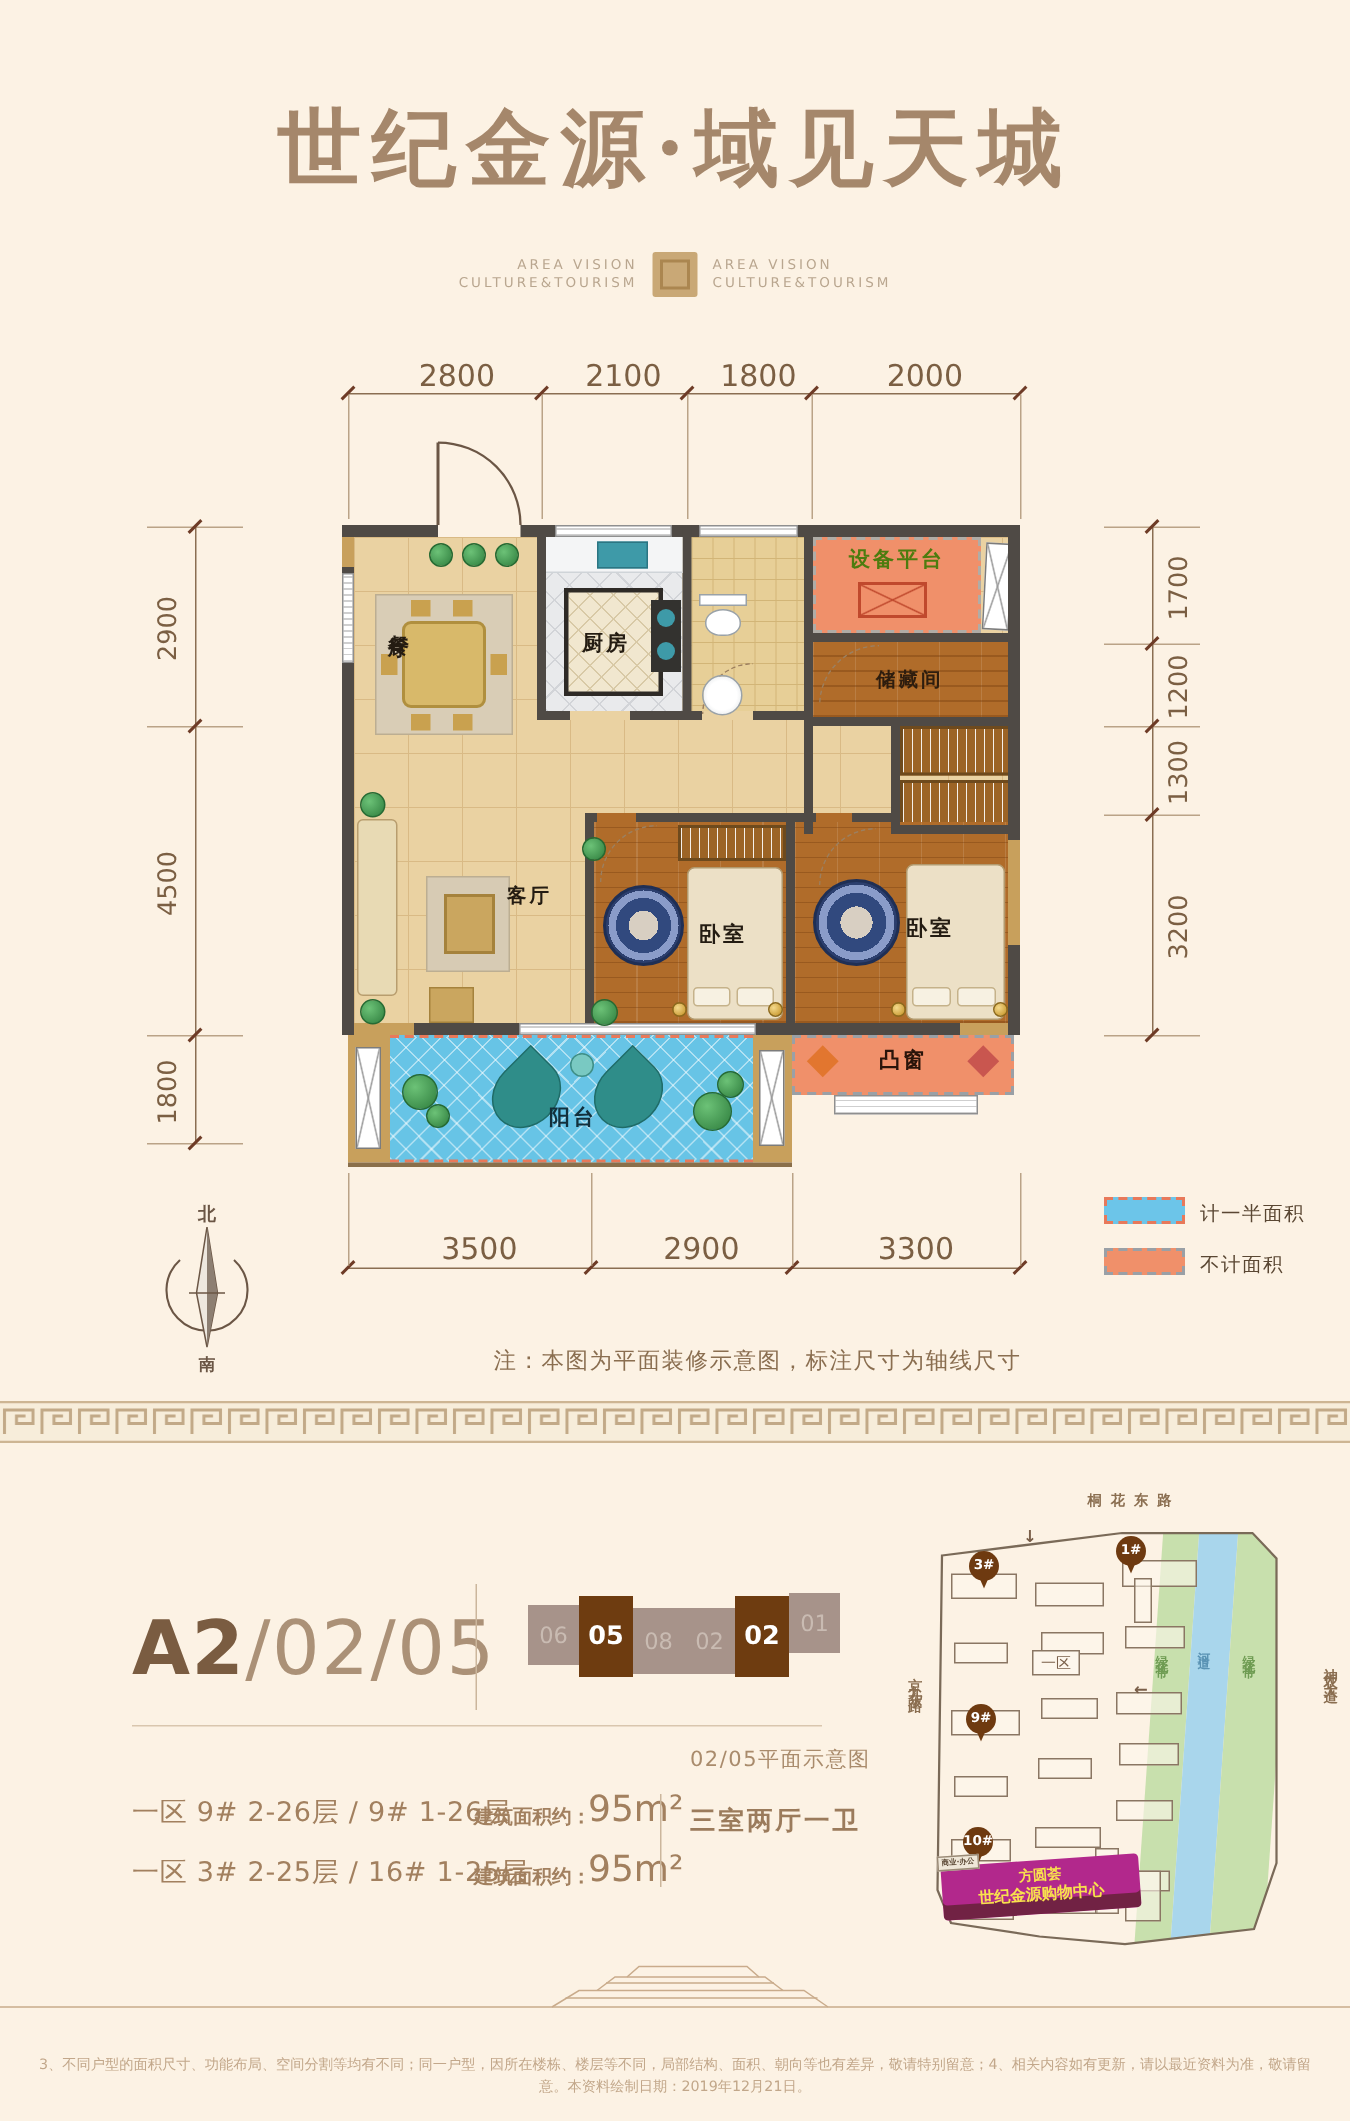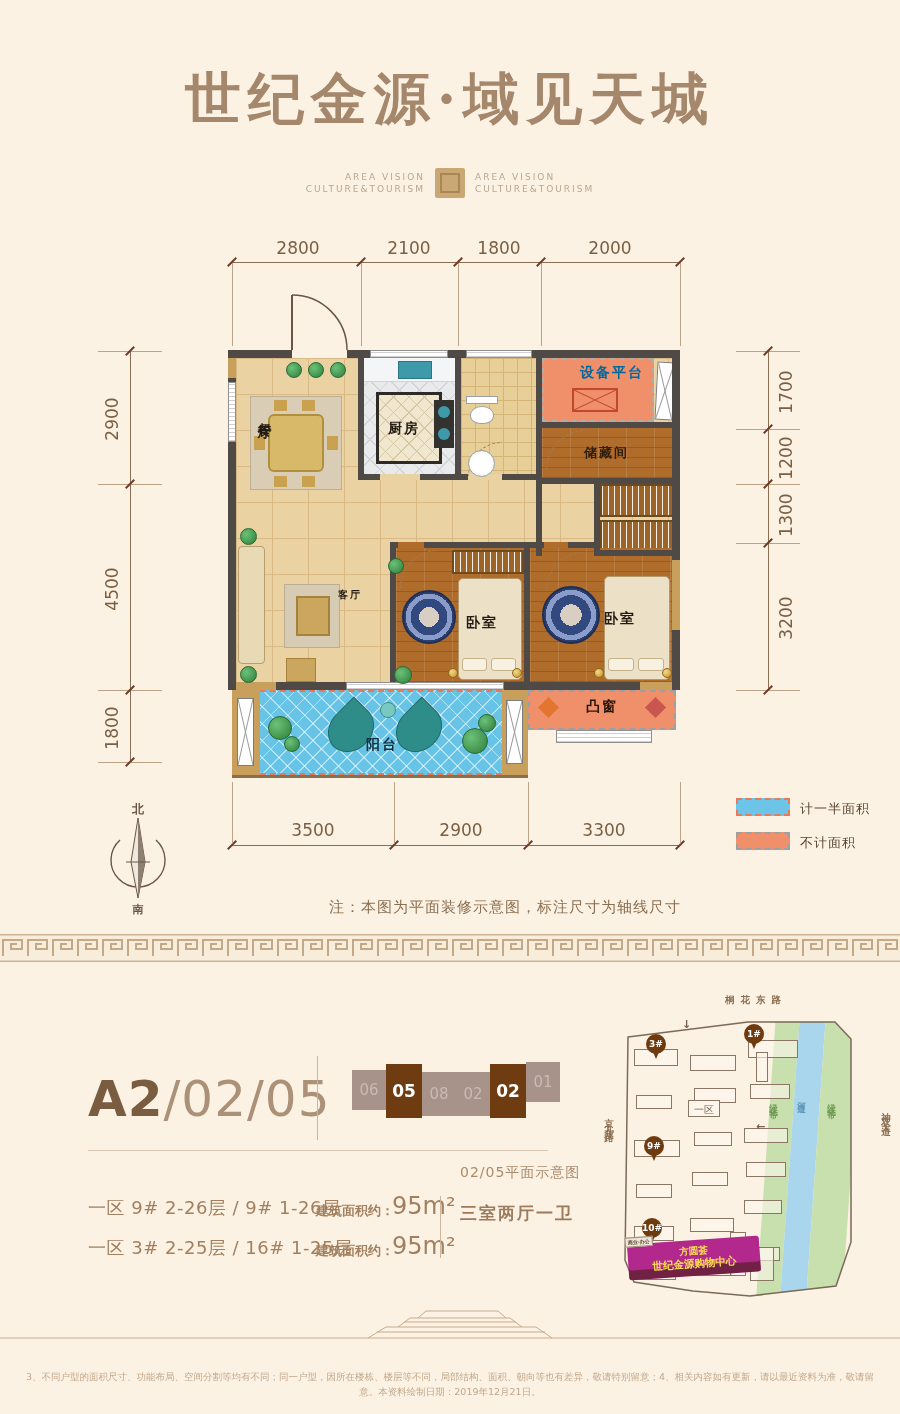--- a/index.html
+++ b/index.html
@@ -12,21 +12,21 @@
          color:#a5876b;letter-spacing:7px;font-family:"DejaVu Serif","Liberation Serif",serif;}
   .logos{left:0;top:168px;width:900px;display:flex;justify-content:center;align-items:center;gap:10px;}
   .logotxt{font-size:9px;letter-spacing:2px;color:#b9a68f;line-height:12px;}
   .lg-sq{width:30px;height:30px;background:#c9a876;border-radius:2px;display:flex;align-items:center;justify-content:center;}
   .lg-sq i{display:block;width:16px;height:16px;border:2px solid #ab8650;}
 
   
   .dline{background:#8a6e52;}
   .tk{width:12px;height:2px;background:#6e3b26;transform:rotate(-45deg);}
   .ext{background:#a98f6f;opacity:.8;}
-  .dimt{width:64px;text-align:center;font-size:17px;color:#7b5f43;}
+  .dimt{width:64px;text-align:right;font-size:20px;color:#7b5f43;}
   .vdim{width:70px;text-align:center;font-size:17px;color:#7b5f43;transform:rotate(-90deg);}
 
   
   .wall{background:#4f4a45;}
   .tanw{background:#c8a05c;}
   .win{background:#fff;border:1px solid #8f8f8f;
        background-image:repeating-linear-gradient(0deg,#cfcfcf 0 1px,transparent 1px 4px);}
   .tile{background-color:#ead2a2;
         background-image:linear-gradient(#d9ba85 1px,transparent 1px),linear-gradient(90deg,#d9ba85 1px,transparent 1px);
         background-size:36px 36px;}
@@ -268,23 +268,23 @@
     <div class="a leaf" style="left:330px;top:474px;width:42px;height:50px"></div>
     <div class="a leaf" style="left:398px;top:474px;width:42px;height:50px"></div>
     <div class="a" style="left:380px;top:472px;width:16px;height:16px;border-radius:50%;background:#79c9c2;border:1px solid #3f8f87"></div>
     <div class="a plantc" style="left:268px;top:486px;width:24px;height:24px"></div>
     <div class="a plantc" style="left:284px;top:506px;width:16px;height:16px"></div>
     <div class="a plantc" style="left:462px;top:498px;width:26px;height:26px"></div>
     <div class="a plantc" style="left:478px;top:484px;width:18px;height:18px"></div>
 
     <span class="a rlabel" style="left:256px;top:182px;writing-mode:vertical-rl">餐厅</span>
     <span class="a rlabel" style="left:388px;top:190px">厨房</span>
-    <span class="a rlabel" style="left:552px;top:134px;width:92px;text-align:right;color:#0369a1">设备平台</span>
+    <span class="a rlabel" style="left:552px;top:134px;width:92px;text-align:center;color:#4d7c0f">设备平台</span>
     <span class="a rlabel" style="left:584px;top:214px;font-size:13px;color:#2e1d0e">储藏间</span>
-    <span class="a rlabel" style="left:338px;top:358px;font-size:10px">客厅</span>
+    <span class="a rlabel" style="left:338px;top:358px;font-size:13px">客厅</span>
     <span class="a rlabel" style="left:466px;top:384px">卧室</span>
     <span class="a rlabel" style="left:604px;top:380px">卧室</span>
     <span class="a rlabel" style="left:574px;top:468px;width:56px;text-align:center;color:#2a140a">凸窗</span>
     <span class="a rlabel" style="left:366px;top:506px;color:#12303c">阳台</span>
 
     <svg class="a" style="left:96px;top:570px" width="84" height="116" viewBox="0 0 84 116">
       <text x="42" y="13" font-size="12" font-weight="bold" fill="#6b5645" text-anchor="middle">北</text>
       <path d="M 24 40 A 27 27 0 1 0 60 40" fill="none" stroke="#6b5645" stroke-width="1.4"></path>
       <polygon points="42,18 49,62 42,98 35,62" fill="#eee8df" stroke="#6b5645" stroke-width="1"></polygon>
       <polygon points="42,18 49,62 42,98" fill="#8d7f72"></polygon>

